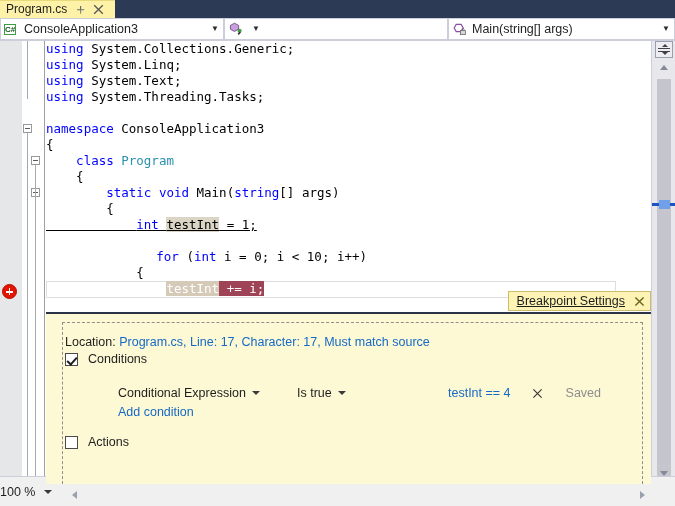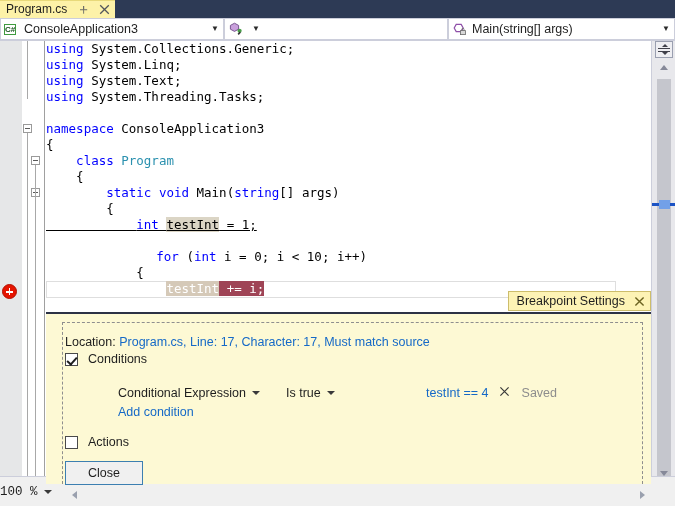--- a/index.html
+++ b/index.html
@@ -276,20 +276,21 @@
     border: 1px solid #cdbd6b;
     box-sizing: border-box;
     display: flex; align-items: center;
     padding: 0 5px 0 8px;
     z-index: 20;
   }
   .bp-header-title {
     font-size: 12.5px;
     color: #1e1e1e;
     white-space: nowrap;
+    text-decoration: underline;
   }
   .bp-header-close {
     margin-left: 9px;
     width: 11px; height: 11px;
   }
   .bp-panel {
     position: absolute;
     left: 46px; top: 312px;
     width: 605px; height: 172px;
     background: #fdf9d4;
@@ -334,22 +335,23 @@
     transform: rotate(42deg);
   }
   .cb-label {
     margin-left: 10px;
     font-size: 12.5px;
     color: #1e1e1e;
     white-space: nowrap;
   }
   .expr-row {
     position: absolute; left: 72px; top: 72px;
-    display: flex; align-items: flex-start;
+    display: flex; align-items: center;
     white-space: nowrap;
+    gap: 11px;
   }
   .drop {
     position: relative;
     font-size: 12.5px;
     color: #1e1e1e;
     display: flex; align-items: center;
   }
   .drop .dtext { display: inline-block; }
   .drop .dcaret {
     margin-left: 6px;
@@ -396,21 +398,21 @@
     cursor: pointer;
   }
 
   
   .statusbar {
     position: absolute; left: 0; bottom: 0;
     width: 675px; height: 30px;
     background: #f0f0f0;
     border-top: 1px solid #cccedb;
     box-sizing: border-box;
-    display: flex; align-items: center; font-family: Liberation Mono, monospace;
+    display: flex; align-items: center;
   }
   .zoom-combo {
     width: 62px; height: 20px;
     margin-left: -2px;
     display: flex; align-items: center;
     position: relative;
   }
   .zoom-text {
     font-size: 12.5px;
     color: #1e1e1e;
@@ -455,21 +457,21 @@
     width: 24px; height: 22px;
     background: #f0f0f0;
   }
 </style>
 </head>
 <body>
 
 <div id="app">
 
   <div class="tabstrip">
-    <div class="tab-active" id="tabActive" style="width: 115px; justify-content: space-between;">
+    <div class="tab-active" id="tabActive" style="width: 115px;">
       <span class="tab-title">Program.cs</span>
       <span class="tab-pin">
         <svg width="11" height="11" viewBox="0 0 11 11">
           <path d="M2 5.2 h3 v-3.2 h1.2 v3.2 h3 v1.1 h-3.3 v0.4 h-0.9 v-0.4 h-3 z" fill="#53565c"></path>
           <rect x="5.2" y="6.4" width="0.9" height="3.3" fill="#53565c"></rect>
         </svg>
       </span>
       <span class="tab-close">
         <svg width="11" height="11" viewBox="0 0 11 11">
           <path d="M1.2 1.2 L9.8 9.8 M9.8 1.2 L1.2 9.8" stroke="#53565c" stroke-width="1.3"></path>
@@ -608,21 +610,20 @@
       <span class="expr-saved">Saved</span>
     </div>
 
     <div class="addcond">Add condition</div>
 
     <div class="act-row">
       <span class="cb"></span>
       <span class="cb-label">Actions</span>
     </div>
 
-    <div class="close-btn">Close</div>
   </div>
 
   <div class="statusbar">
     <div class="zoom-combo">
       <span class="zoom-text">100 %</span>
       <span class="zoom-caret"></span>
     </div>
     <div class="hscroll">
       <div class="hs-left">
           <span class="c"></span>

